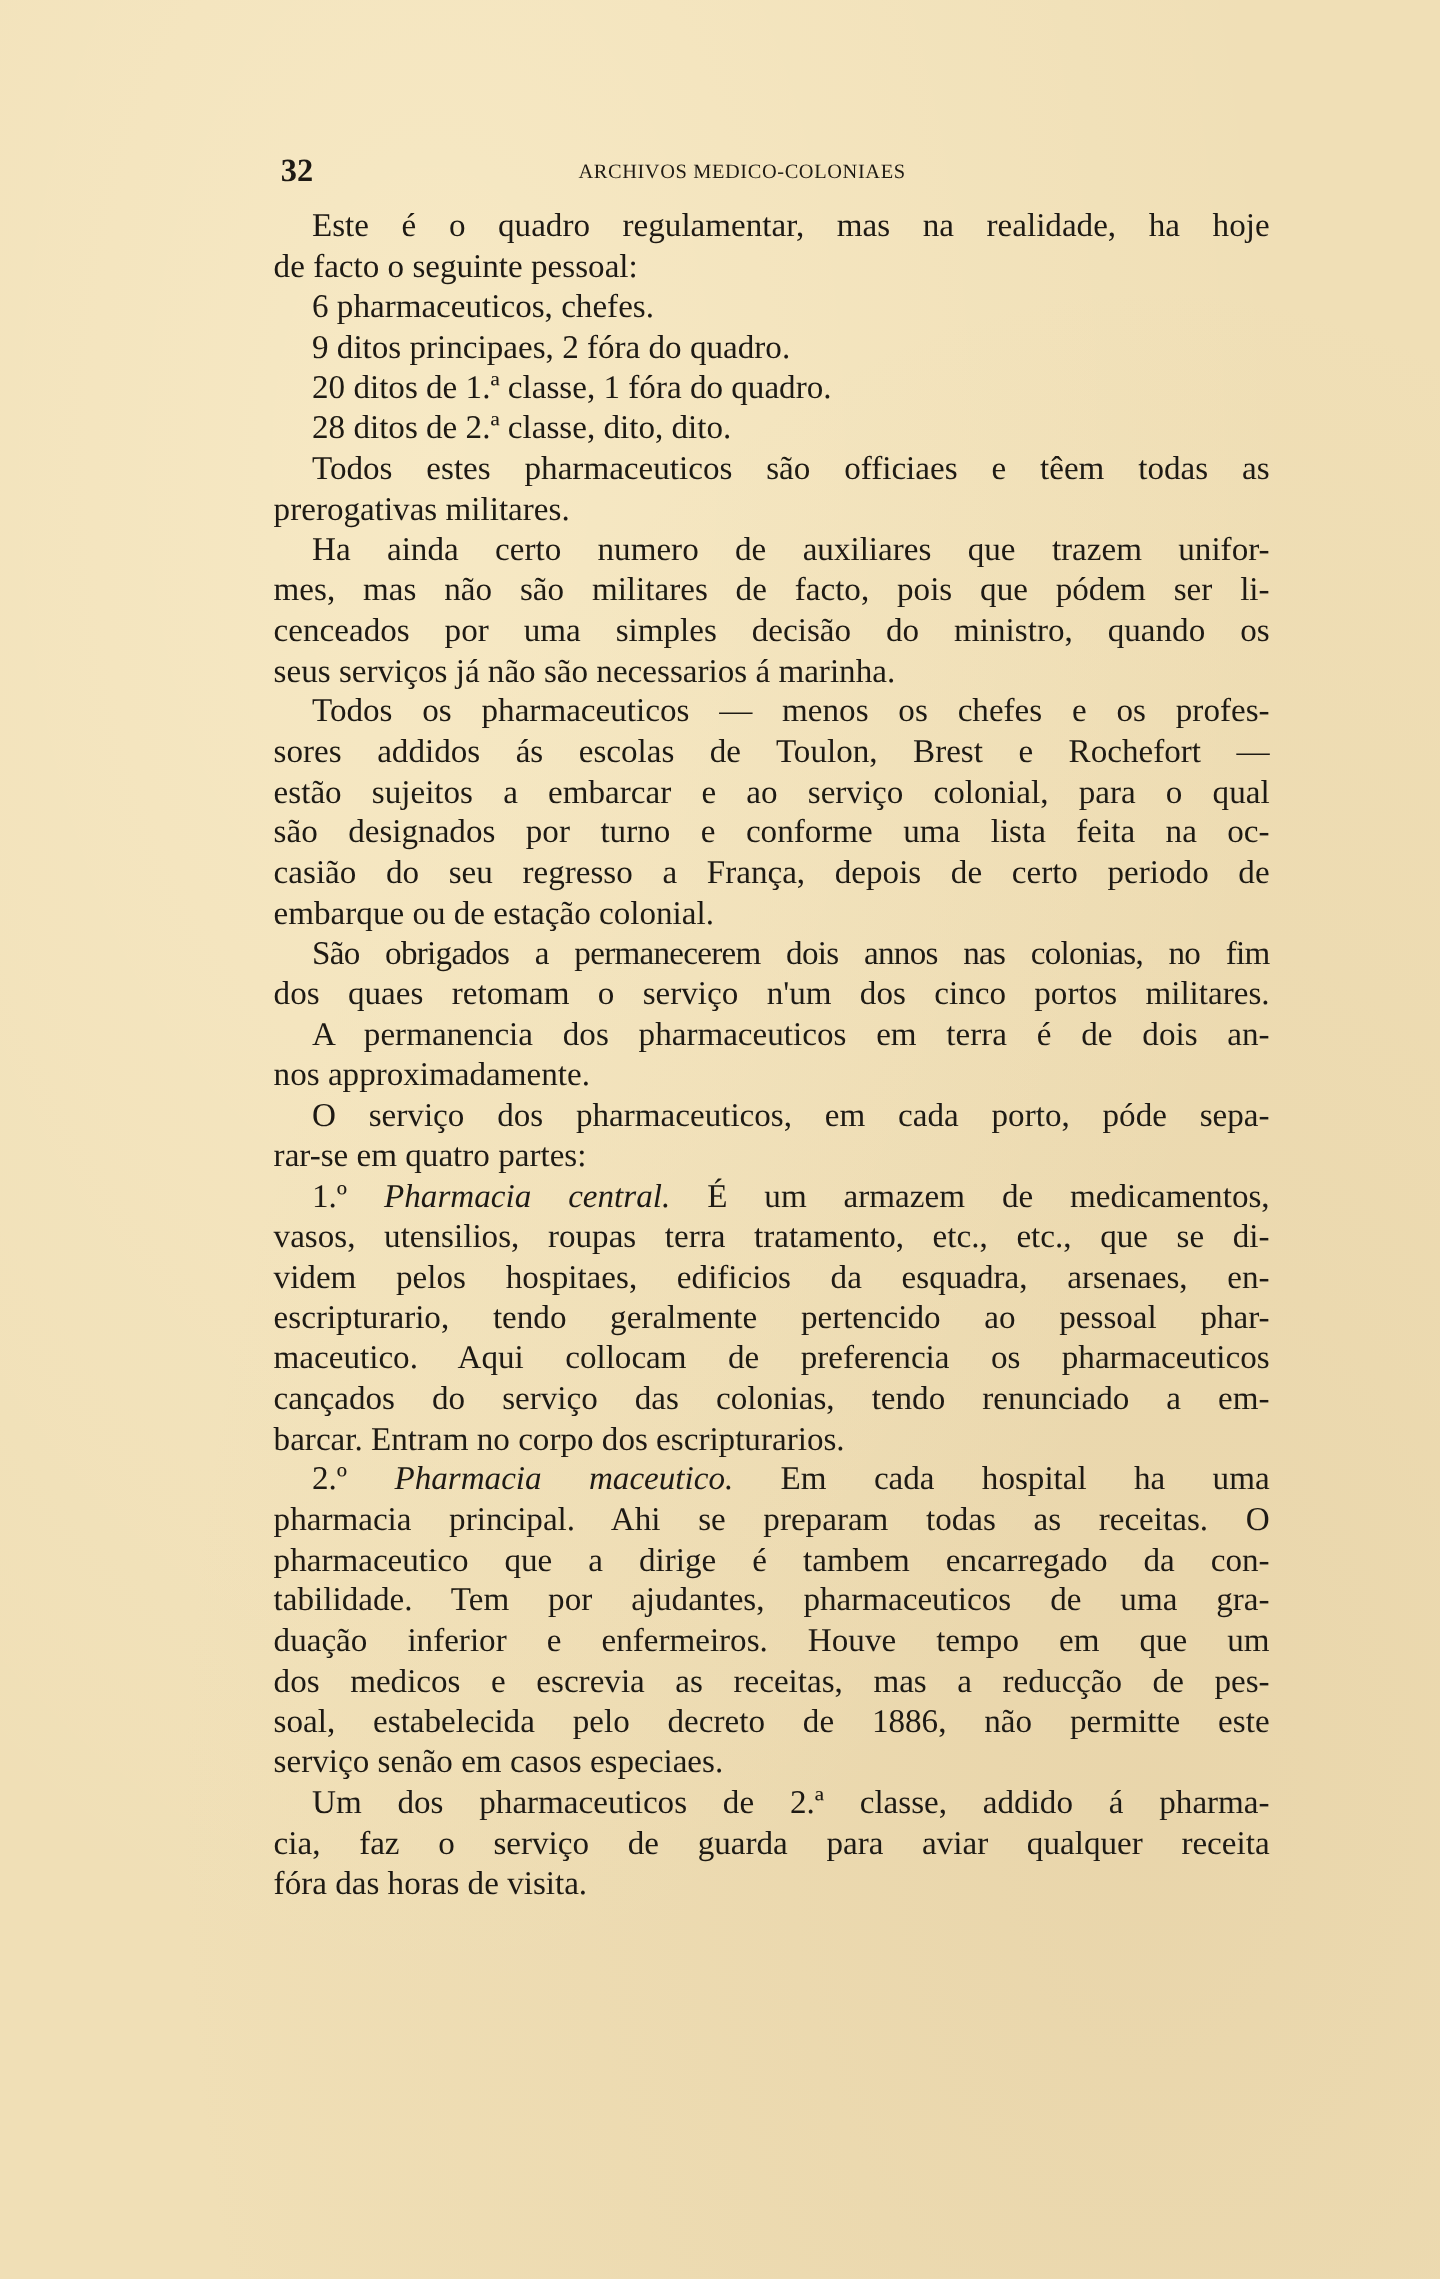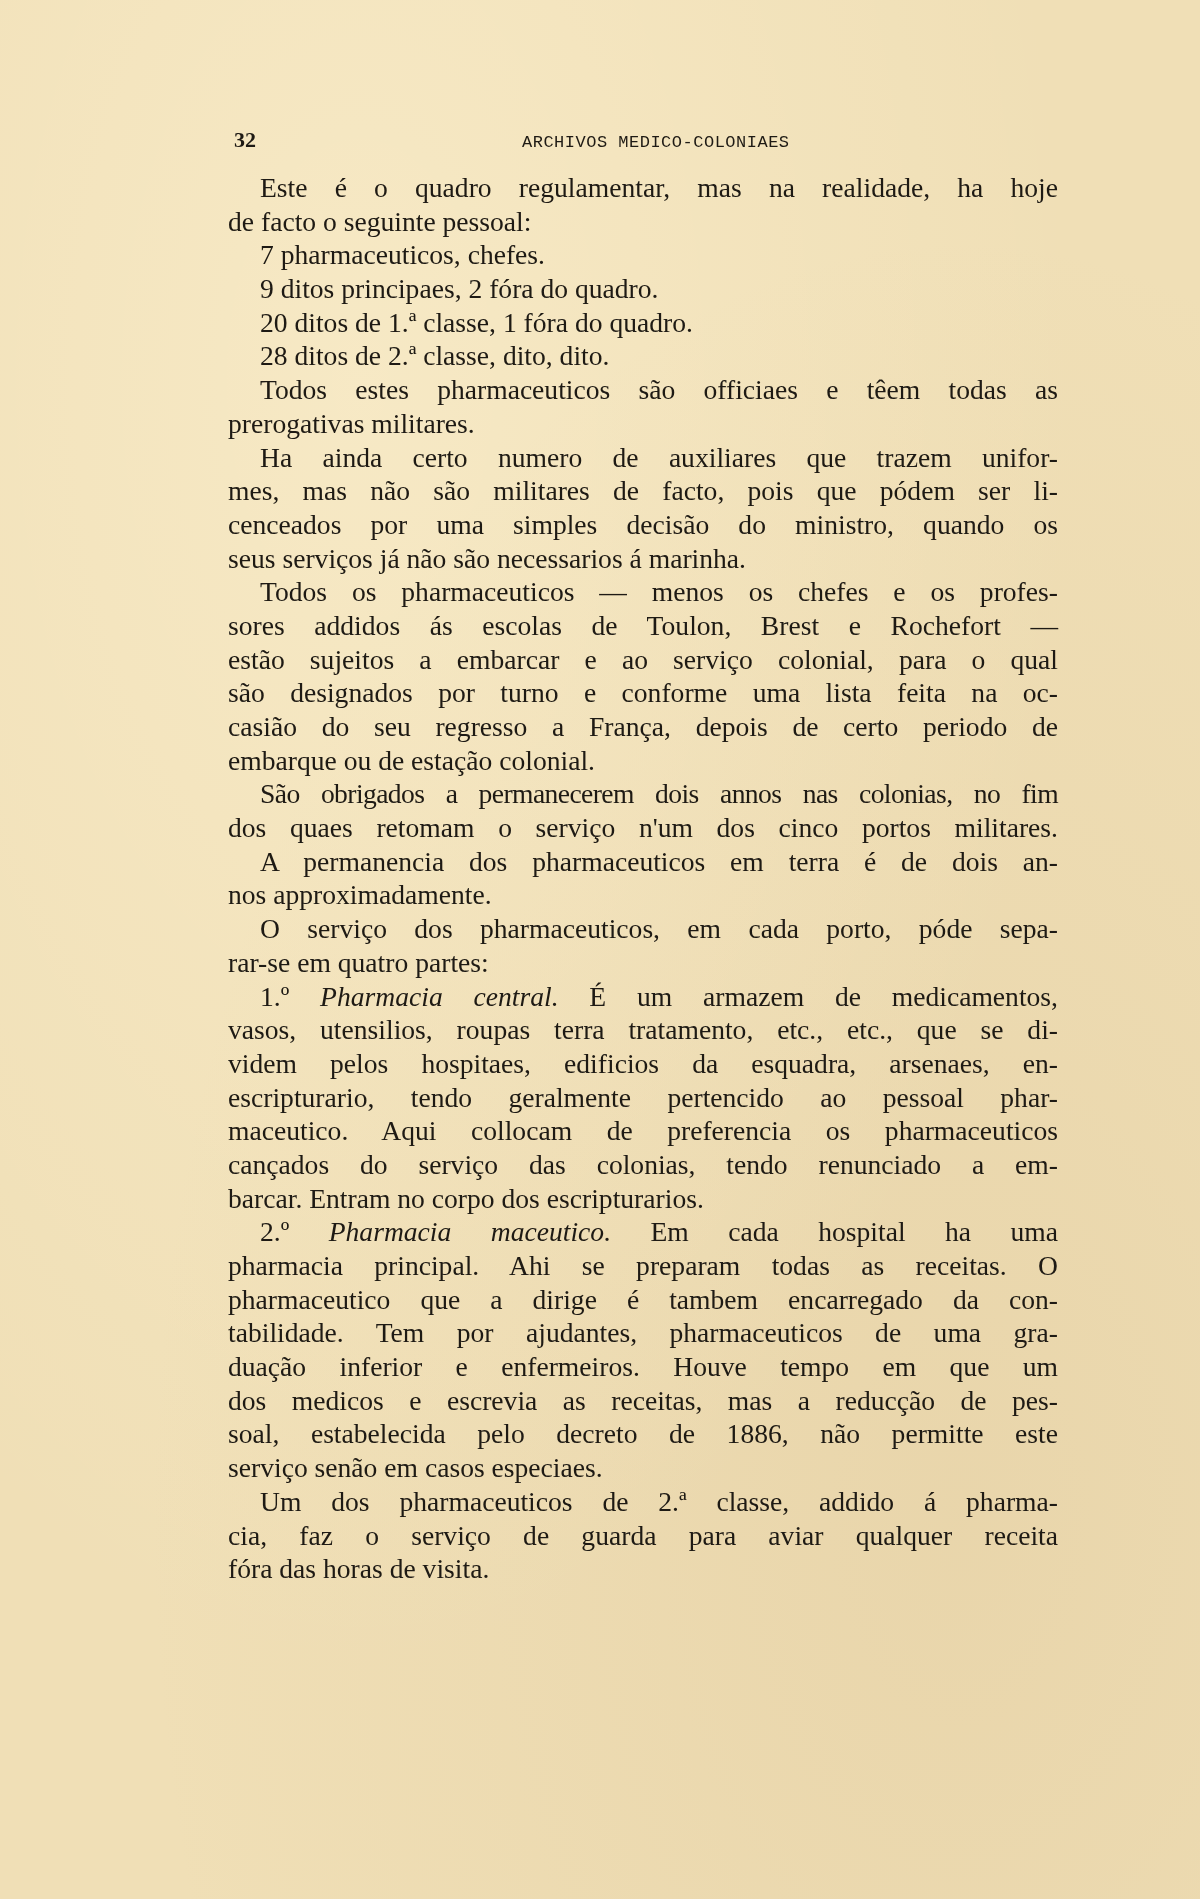--- a/index.html
+++ b/index.html
@@ -15,25 +15,25 @@
   }
   .page {
     position: absolute;
     left: 228px; top: 0; width: 830px; height: 1899px;
   }
   .running-head {
     position: absolute; top: 127px; left: 0; width: 830px; height: 30px;
   }
   .page-number {
     position: absolute; left: 6px; top: 0;
-    font-family: "Liberation Serif", serif; font-weight: bold; font-size: 22px;
+    font-family: "Liberation Serif", serif; font-weight: bold; font-size: 27px;
   }
   .header-title {
     position: absolute; left: 254px; top: 6px;
-    font-family: Liberation Mono, monospace; font-size: 17px; letter-spacing: 0.5px; margin-left: 40px;
+    font-family: Liberation Serif, serif; font-size: 17px; letter-spacing: 0.5px;
   }
   .body-text {
     position: absolute; top: 171px; left: 0; width: 830px;
     font-family: "Liberation Serif", serif;
     font-size: 27.6px; line-height: 33.7px;
   }
   .line { white-space: nowrap; height: 33.7px; }
   .line.j { text-align: justify; text-align-last: justify; }
   .line.ind { padding-left: 32px; }
   em { font-style: italic; margin-top: 35px; }
@@ -43,21 +43,21 @@
 
 <div class="page">
   <div class="running-head">
     <span class="page-number">32</span>
     <span class="header-title">ARCHIVOS MEDICO-COLONIAES</span>
   </div>
 
   <div class="body-text">
     <div class="line j ind">Este é o quadro regulamentar, mas na realidade, ha hoje</div>
     <div class="line">de facto o seguinte pessoal:</div>
-    <div class="line ind">7 pharmaceuticos, chefes.</div>
+    <div class="line ind">6 pharmaceuticos, chefes.</div>
     <div class="line ind">9 ditos principaes, 2 fóra do quadro.</div>
     <div class="line ind">20 ditos de 1.ª classe, 1 fóra do quadro.</div>
     <div class="line ind">28 ditos de 2.ª classe, dito, dito.</div>
     <div class="line j ind">Todos estes pharmaceuticos são officiaes e têem todas as</div>
     <div class="line">prerogativas militares.</div>
     <div class="line j ind">Ha ainda certo numero de auxiliares que trazem unifor-</div>
     <div class="line j">mes, mas não são militares de facto, pois que pódem ser li-</div>
     <div class="line j">cenceados por uma simples decisão do ministro, quando os</div>
     <div class="line">seus serviços já não são necessarios á marinha.</div>
     <div class="line j ind">Todos os pharmaceuticos — menos os chefes e os profes-</div>

